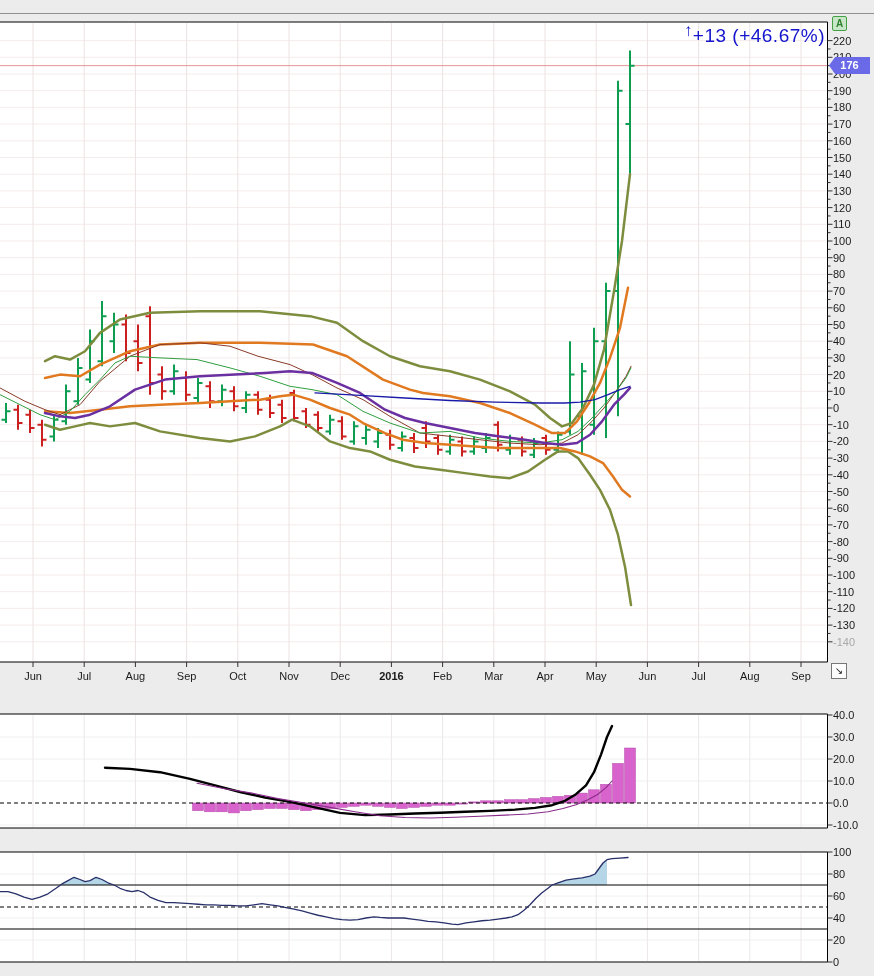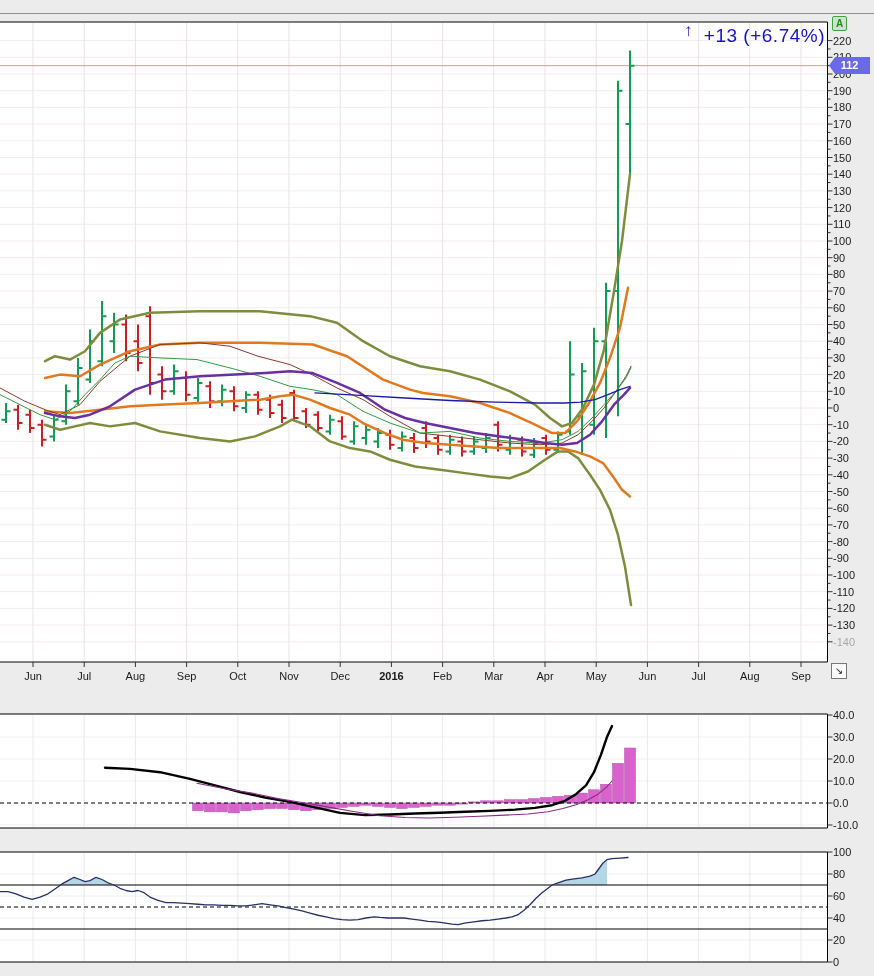--- a/index.html
+++ b/index.html
@@ -394,17 +394,17 @@
       <text x="833" y="922" font-size="11" font-family="Liberation Sans, sans-serif" fill="#1a1a1a">40</text>
       <line x1="827.5" y1="896" x2="832.5" y2="896" stroke="#333"></line>
       <text x="833" y="900" font-size="11" font-family="Liberation Sans, sans-serif" fill="#1a1a1a">60</text>
       <line x1="827.5" y1="874" x2="832.5" y2="874" stroke="#333"></line>
       <text x="833" y="878" font-size="11" font-family="Liberation Sans, sans-serif" fill="#1a1a1a">80</text>
       <line x1="827.5" y1="852" x2="832.5" y2="852" stroke="#333"></line>
       <text x="833" y="856" font-size="11" font-family="Liberation Sans, sans-serif" fill="#1a1a1a">100</text>
     </svg>
 
   <span class="up-arrow">↑</span>
-  <span class="change-label">+13 (+6.74%)</span>
-  <span class="price-tag">112</span>
+  <span class="change-label">+13 (+46.67%)</span>
+  <span class="price-tag">176</span>
   <span class="auto-badge">A</span>
   <span class="resize-box">↘</span>
 </div>
 
 </body></html>

